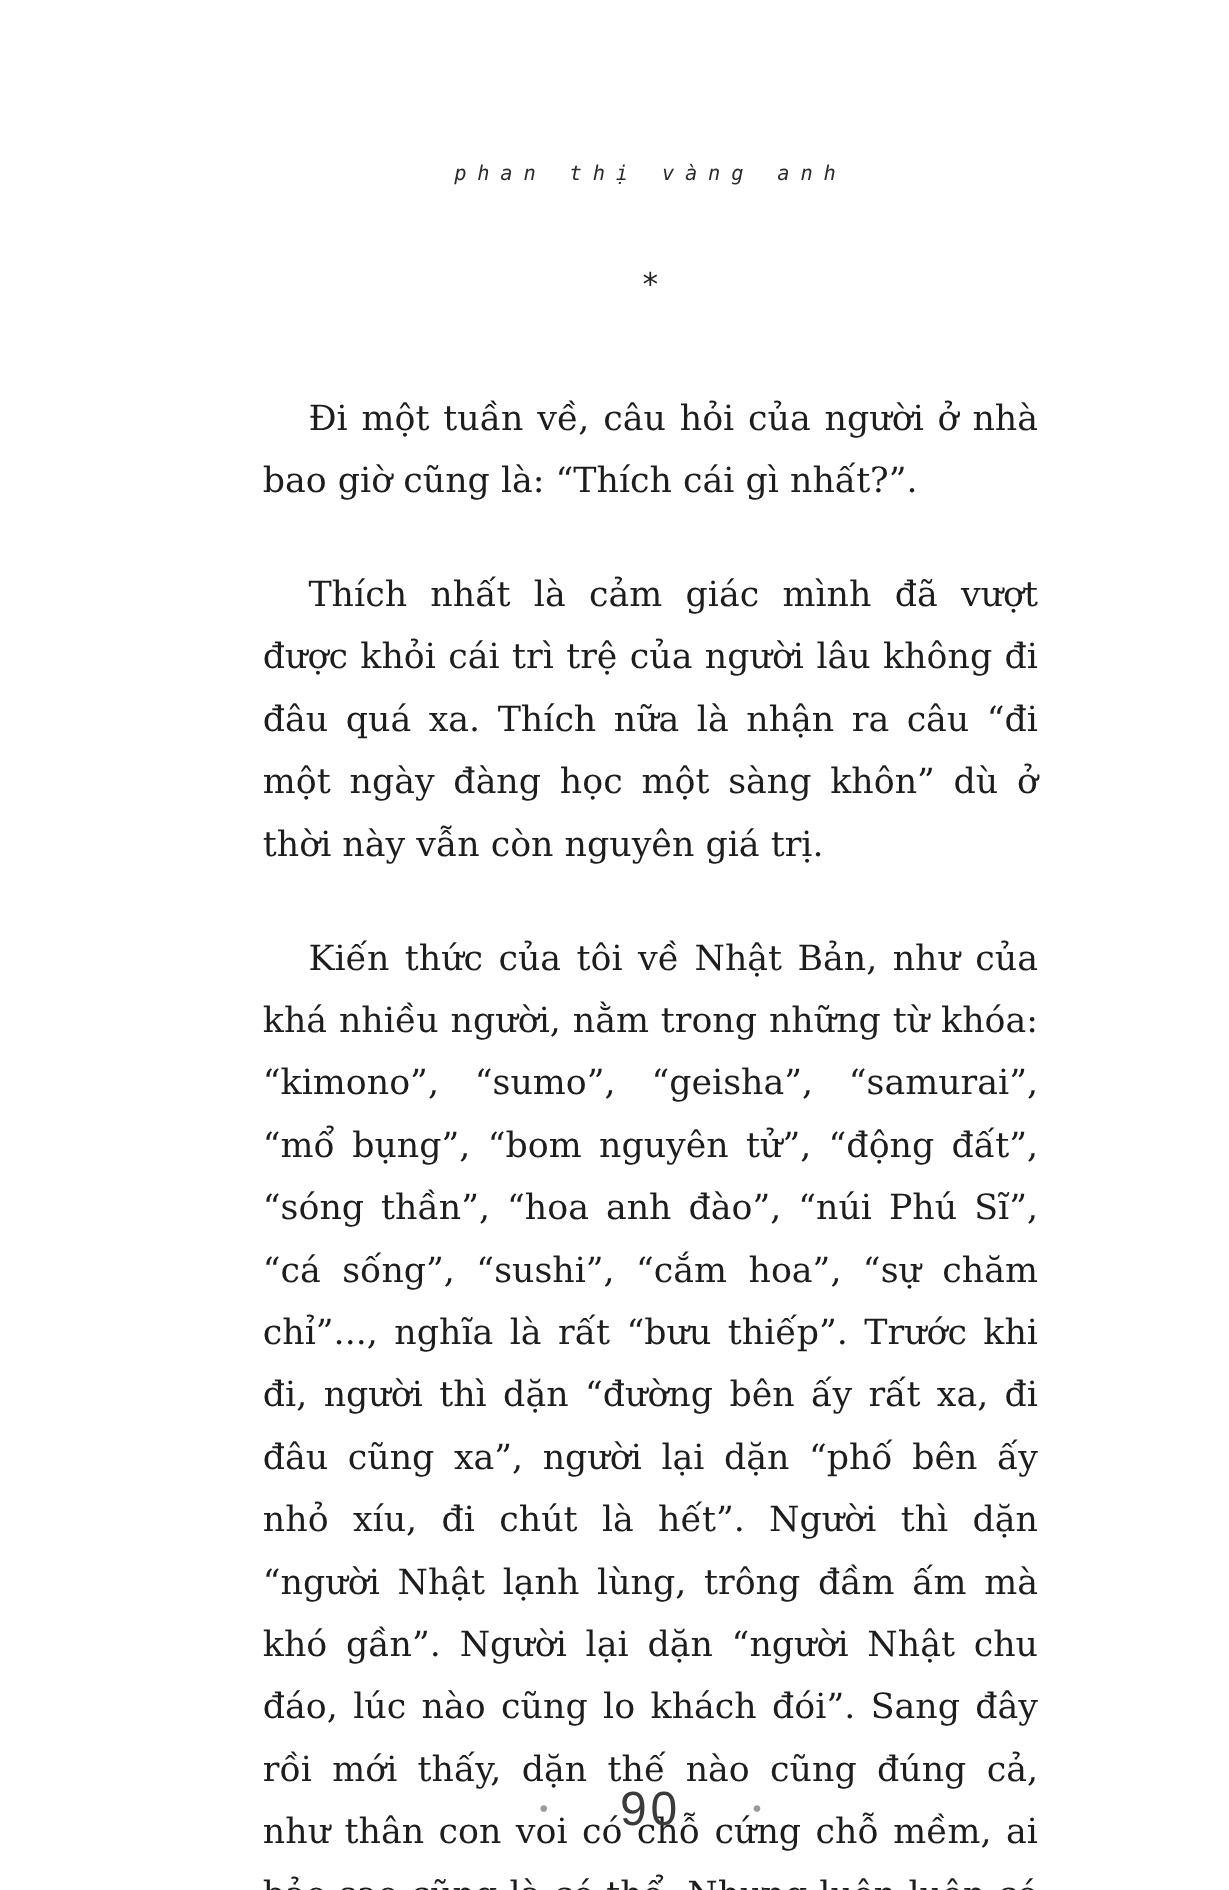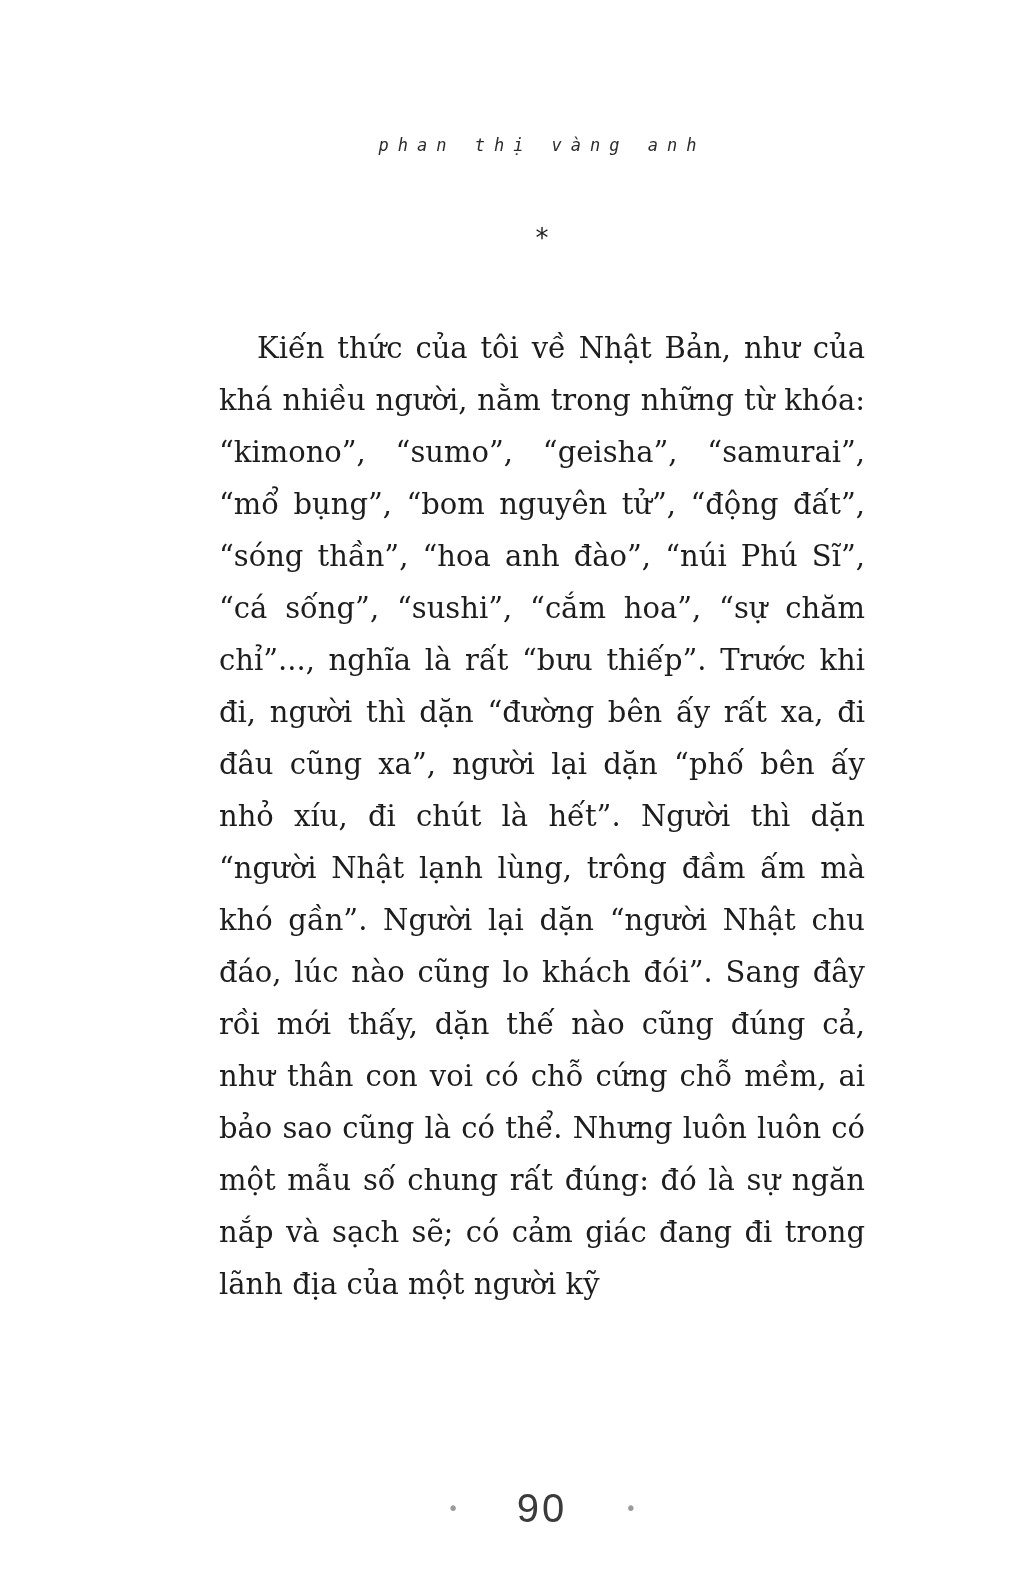--- a/index.html
+++ b/index.html
@@ -97,20 +97,22 @@
 </head>
 <body>
 
 <div class="page">
 
   <div class="running-head">phan thị vàng anh</div>
 
   <div class="separator">*</div>
 
   <div class="body-text">
+    <p>Đi một tuần về, câu hỏi của người ở nhà bao giờ cũng là: “Thích cái gì nhất?”.</p>
+    <p>Thích nhất là cảm giác mình đã vượt được khỏi cái trì trệ của người lâu không đi đâu quá xa. Thích nữa là nhận ra câu “đi một ngày đàng học một sàng khôn” dù ở thời này vẫn còn nguyên giá trị.</p>
     <p>Kiến thức của tôi về Nhật Bản, như của khá nhiều người, nằm trong những từ khóa: “kimono”, “sumo”, “geisha”, “samurai”, “mổ bụng”, “bom nguyên tử”, “động đất”, “sóng thần”, “hoa anh đào”, “núi Phú Sĩ”, “cá sống”, “sushi”, “cắm hoa”, “sự chăm chỉ”..., nghĩa là rất “bưu thiếp”. Trước khi đi, người thì dặn “đường bên ấy rất xa, đi đâu cũng xa”, người lại dặn “phố bên ấy nhỏ xíu, đi chút là hết”. Người thì dặn “người Nhật lạnh lùng, trông đầm ấm mà khó gần”. Người lại dặn “người Nhật chu đáo, lúc nào cũng lo khách đói”. Sang đây rồi mới thấy, dặn thế nào cũng đúng cả, như thân con voi có chỗ cứng chỗ mềm, ai bảo sao cũng là có thể. Nhưng luôn luôn có một mẫu số chung rất đúng: đó là sự ngăn nắp và sạch sẽ; có cảm giác đang đi trong lãnh địa của một người kỹ</p>
   </div>
 
   <div class="footer">
     <span class="dot">•</span>
     <span class="page-num">90</span>
     <span class="dot">•</span>
   </div>
 
 </div>

